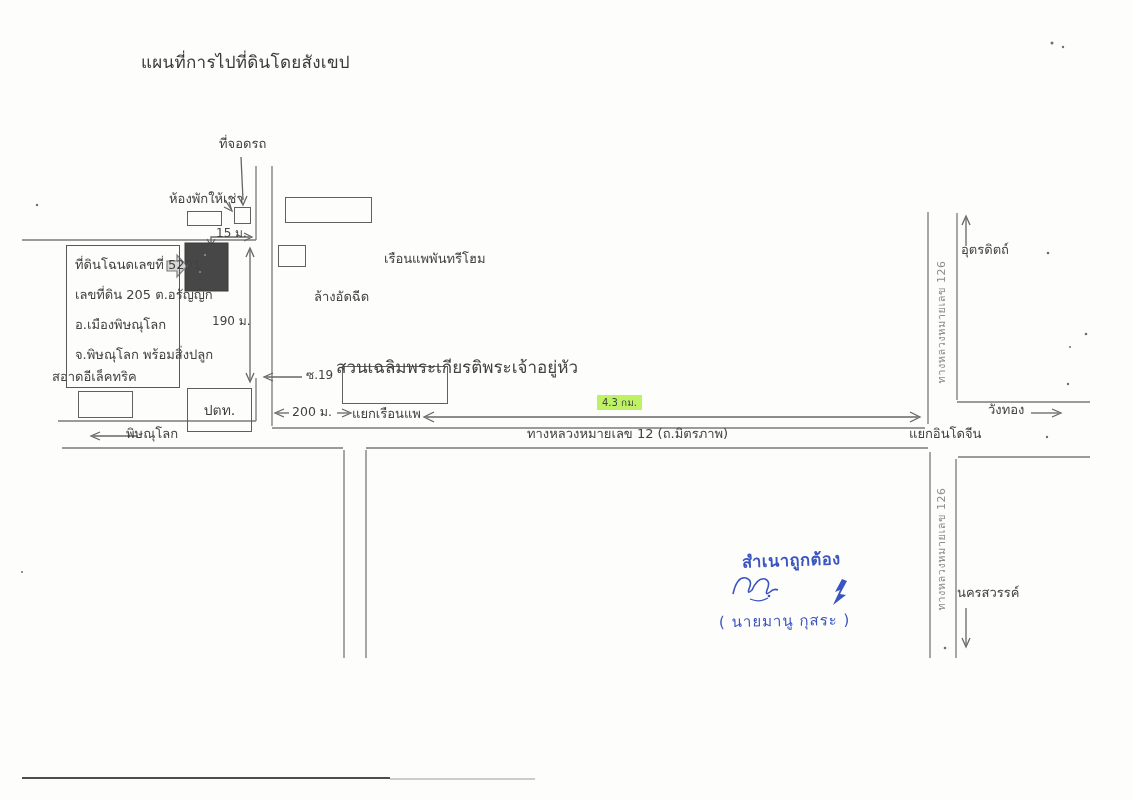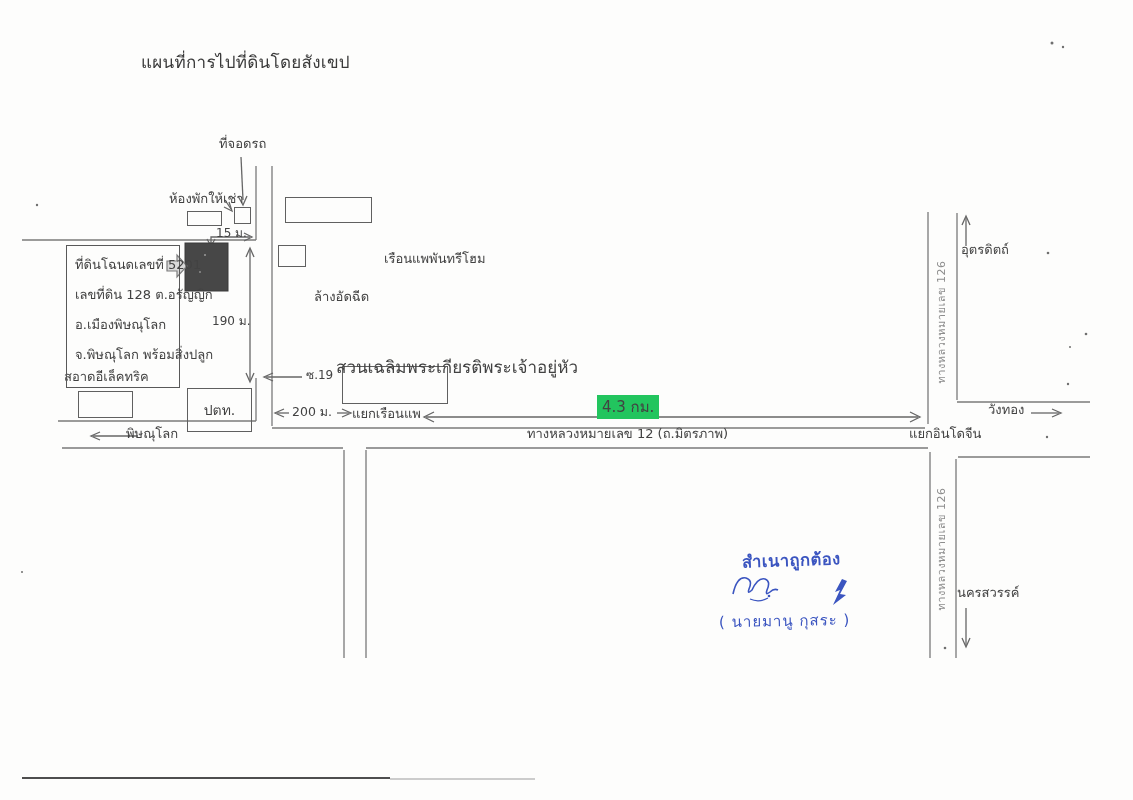--- a/index.html
+++ b/index.html
@@ -10,21 +10,21 @@
   .sm{font-size:12px;}
   .hd{font-size:17px;letter-spacing:.3px;color:#3a3a3a;margin-left:38px;}
   .infobox{position:absolute;left:66px;top:245px;width:114px;height:143px;
            border:1.6px solid #585858;padding:8px 0 0 8px;box-sizing:border-box;}
   .infoline{font-size:13px;color:#424242;white-space:nowrap;height:30px;}
   .ptt{position:absolute;left:187px;top:388px;width:65px;height:44px;border:1.5px solid #5f5f5f;
        display:flex;align-items:center;justify-content:center;font-size:14px;color:#3f3f3f;box-sizing:border-box;}
   .obox{position:absolute;border:1.5px solid #606060;box-sizing:border-box;background:transparent;}
   .vlabel{position:absolute;width:150px;height:16px;display:flex;align-items:center;justify-content:center;
           transform:rotate(-90deg);font-size:11px;color:#8d8d8d;letter-spacing:.5px;}
-  .kmtag{position:absolute;background:#22c55e;padding:0 5px;font-size:15px;color:#424242;}
+  .kmtag{position:absolute;background:#bef264;padding:0 5px;font-size:10px;color:#424242;}
   .blue{color:#3b55c0;}
   .stamp1{position:absolute;left:742px;top:547px;font-size:16.5px;font-weight:600;transform:rotate(-2deg);letter-spacing:.5px;}
   .stamp2{position:absolute;left:719px;top:609px;font-size:15px;font-weight:500;transform:rotate(-1deg);letter-spacing:1px;}
 </style>
 </head>
 <body>
 
 <div id="page">
 
   <svg id="sketch" width="1133" height="800" viewBox="0 0 1133 800">
@@ -152,42 +152,42 @@
   <div class="obox" style="left:78px;top:391px;width:55px;height:27px;"></div>
   <div class="obox" style="left:342px;top:366px;width:106px;height:38px;"></div>
 
   <div class="lb" style="left:219px;top:136px;">ที่จอดรถ</div>
   <div class="lb" style="left:169px;top:191px;">ห้องพักให้เช่า</div>
   <div class="lb" style="left:384px;top:203px;margin-top:48px;">เรือนแพพันทรีโฮม</div>
   <div class="lb sm" style="left:216px;top:226px;">15 ม.</div>
   <div class="lb" style="left:314px;top:245px;margin-top:44px;">ล้างอัดฉีด</div>
   <div class="lb sm" style="left:212px;top:314px;">190 ม.</div>
   <div class="lb" style="left:307px;top:357px;font-size:17px;margin-left:29px;">สวนเฉลิมพระเกียรติพระเจ้าอยู่หัว</div>
-  <div class="lb" style="left:64px;top:369px;">สอาดอีเล็คทริค</div>
+  <div class="lb" style="left:52px;top:369px;">สอาดอีเล็คทริค</div>
   <div class="lb sm" style="left:306px;top:368px;">ซ.19</div>
   <div class="lb" style="left:292px;top:404px;font-size:12.5px;">200 ม.</div>
   <div class="lb" style="left:352px;top:406px;">แยกเรือนแพ</div>
   <div class="kmtag" style="left:597px;top:395px;">4.3 กม.</div>
   <div class="lb" style="left:126px;top:426px;">พิษณุโลก</div>
   <div class="lb" style="left:527px;top:426px;">ทางหลวงหมายเลข 12 (ถ.มิตรภาพ)</div>
   <div class="lb" style="left:909px;top:426px;">แยกอินโดจีน</div>
   <div class="lb" style="left:988px;top:402px;">วังทอง</div>
   <div class="lb" style="left:961px;top:242px;">อุตรดิตถ์</div>
   <div class="lb" style="left:957px;top:585px;">นครสวรรค์</div>
 
   <div class="vlabel" style="left:866px;top:314px;">ทางหลวงหมายเลข 126</div>
   <div class="vlabel" style="left:866px;top:541px;">ทางหลวงหมายเลข 126</div>
 
   <div class="ptt">
     <span>ปตท.</span>
   </div>
 
   <div class="infobox">
     <div class="infoline">ที่ดินโฉนดเลขที่ 5201</div>
-    <div class="infoline">เลขที่ดิน 128 ต.อรัญญิก</div>
+    <div class="infoline">เลขที่ดิน 205 ต.อรัญญิก</div>
     <div class="infoline">อ.เมืองพิษณุโลก</div>
     <div class="infoline">จ.พิษณุโลก พร้อมสิ่งปลูก</div>
   </div>
 
   <div class="stamp1 blue">สำเนาถูกต้อง</div>
   <div class="stamp2 blue">( นายมานู  กุสระ )</div>
 
 </div>
 
 </body></html>

